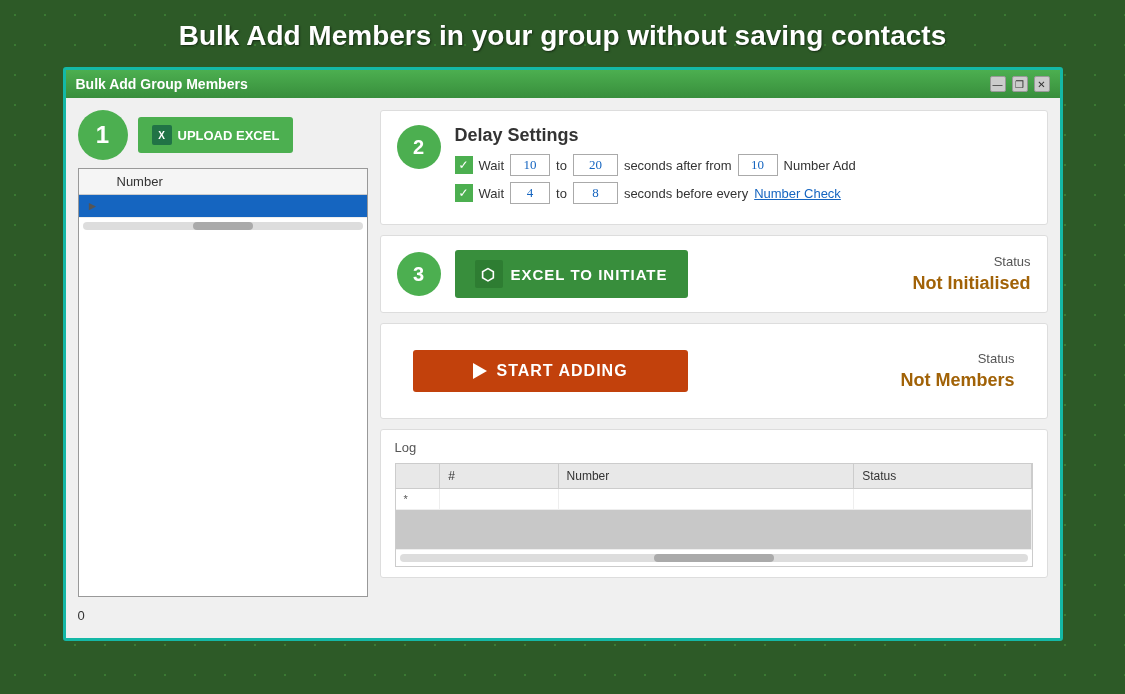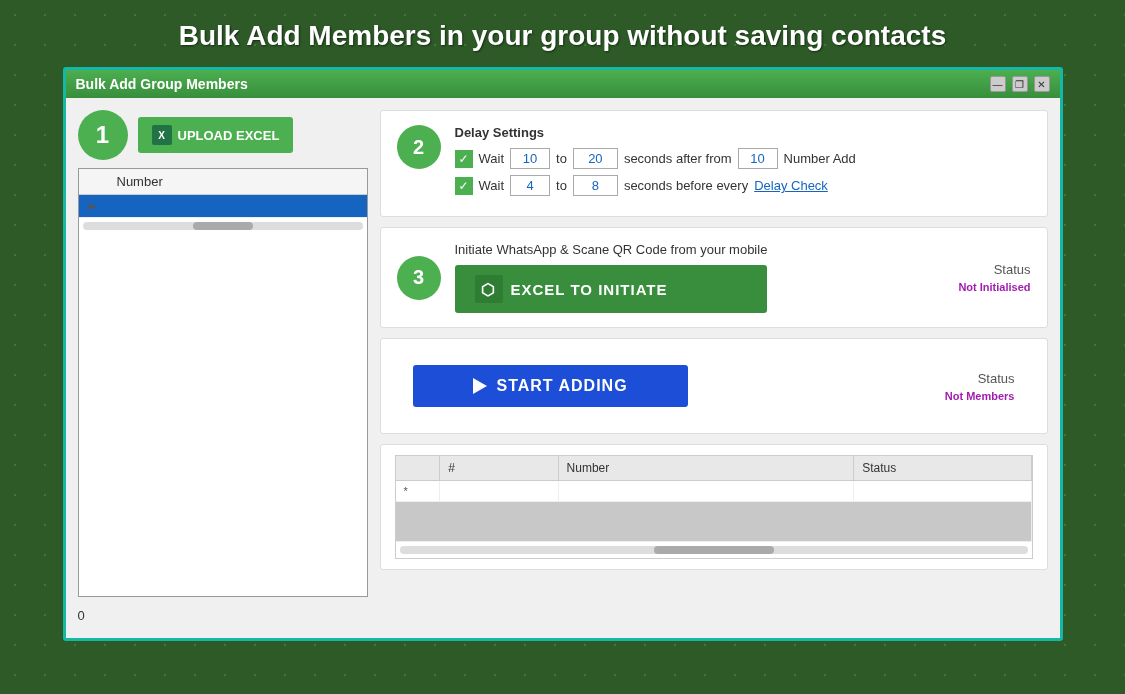--- a/index.html
+++ b/index.html
@@ -185,21 +185,21 @@
     }
     .section-header {
       display: flex;
       align-items: flex-start;
       gap: 14px;
     }
     .section-body {
       flex: 1;
     }
     .section-title {
-      font-size: 13px;
+      font-size: 18px;
       font-weight: bold;
       color: #333;
       margin-bottom: 8px;
     }
     .delay-row {
       display: flex;
       align-items: center;
       gap: 6px;
       margin-bottom: 6px;
       font-size: 13px;
@@ -217,20 +217,21 @@
       font-size: 12px;
       flex-shrink: 0;
     }
     .num-input {
       width: 40px;
       border: 1px solid #aaa;
       padding: 2px 4px;
       font-size: 13px;
       text-align: center;
       color: #1565c0;
+      font-family: Liberation Serif, serif;
     }
     .num-input-wide {
       width: 45px;
     }
     .link-text {
       color: #1565c0;
       text-decoration: underline;
       cursor: pointer;
     }
     
@@ -281,33 +282,33 @@
       display: flex;
       flex-direction: column;
       align-items: flex-end;
       gap: 4px;
     }
     .status-label {
       font-size: 13px;
       color: #555;
     }
     .status-value-orange {
-      font-size: 11px;
-      font-weight: bold;
-      color: #a21caf;
+      font-size: 18px;
+      font-weight: bold;
+      color: #a16207;
     }
     
     .start-section {
       display: flex;
       align-items: center;
       justify-content: space-between;
       padding: 12px 16px;
     }
     .start-btn {
-      background: #1d4ed8;
+      background: #c2410c;
       color: white;
       border: none;
       padding: 12px 60px;
       font-size: 16px;
       font-weight: bold;
       cursor: pointer;
       display: flex;
       align-items: center;
       gap: 10px;
       border-radius: 3px;
@@ -447,32 +448,31 @@
               <span>Number Add</span>
             </div>
 
             <div class="delay-row">
               <div class="checkbox-green">✓</div>
               <span>Wait</span>
               <input class="num-input" type="text" value="4" style="">
               <span>to</span>
               <input class="num-input num-input-wide" type="text" value="8" style="">
               <span>seconds before every</span>
-              <span class="link-text">Delay Check</span>
+              <span class="link-text">Number Check</span>
             </div>
           </div>
         </div>
       </div>
 
       <div class="section-card">
         <div class="initiate-section">
           <div class="initiate-left">
             <div class="step-circle" style="width:44px;height:44px;font-size:20px;">3</div>
             <div class="initiate-content">
-              <span class="initiate-text">Initiate WhatsApp &amp; Scane QR Code from your mobile</span>
               <button class="initiate-btn">
                 <div class="initiate-btn-icon">⬡</div>
                 <span>EXCEL TO INITIATE</span>
               </button>
             </div>
           </div>
           <div class="status-area">
             <span class="status-label">Status</span>
             <span class="status-value-orange">Not Initialised</span>
           </div>
@@ -486,20 +486,21 @@
             <span>START ADDING</span>
           </button>
           <div class="status-area">
             <span class="status-label">Status</span>
             <span class="status-value-orange">Not Members</span>
           </div>
         </div>
       </div>
 
       <div class="section-card log-section">
+        <div class="log-title">Log</div>
         <div class="log-table-container">
           <table class="log-table">
             <thead>
               <tr>
                 <th class="col-num"></th>
                 <th class="col-hash">#</th>
                 <th class="col-number">Number</th>
                 <th class="col-status">Status</th>
               </tr>
             </thead>

